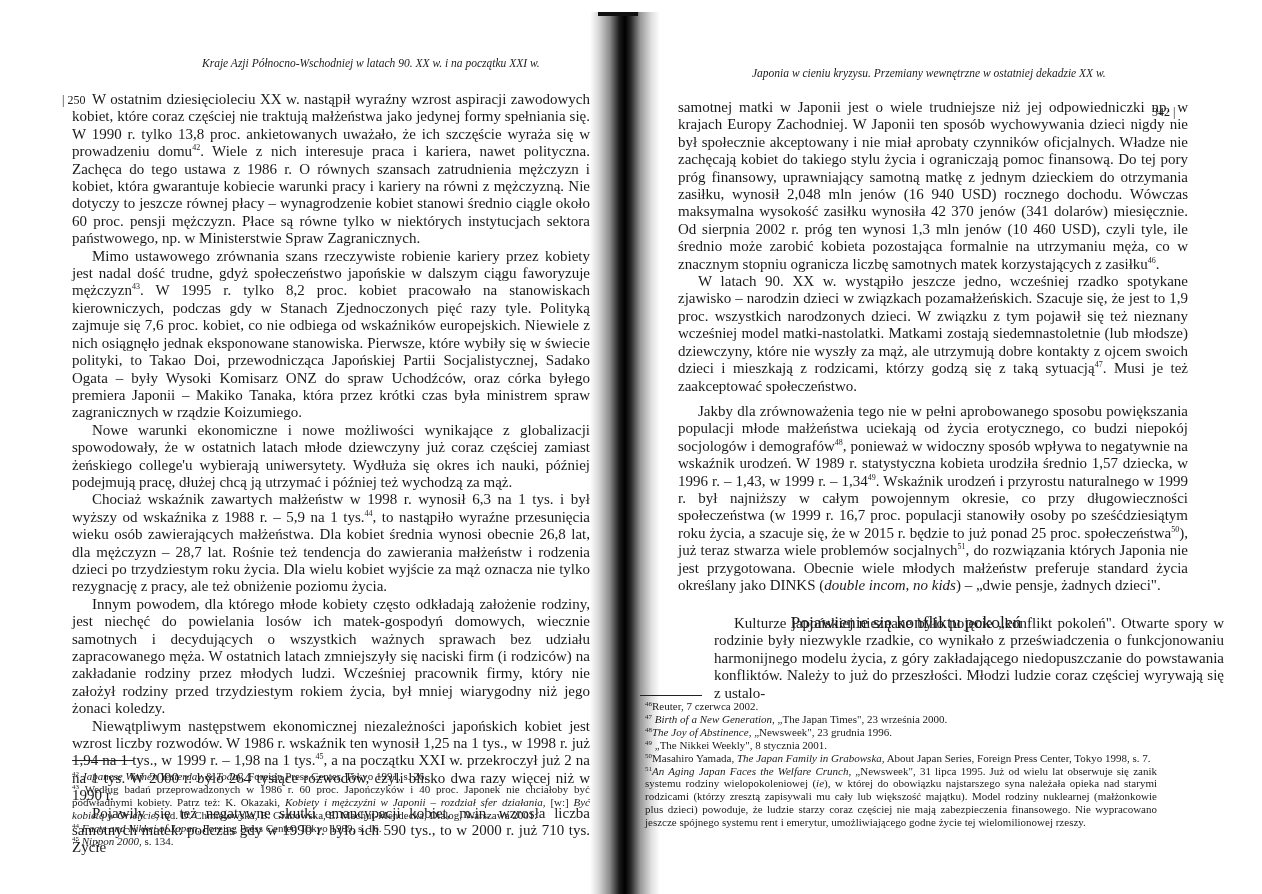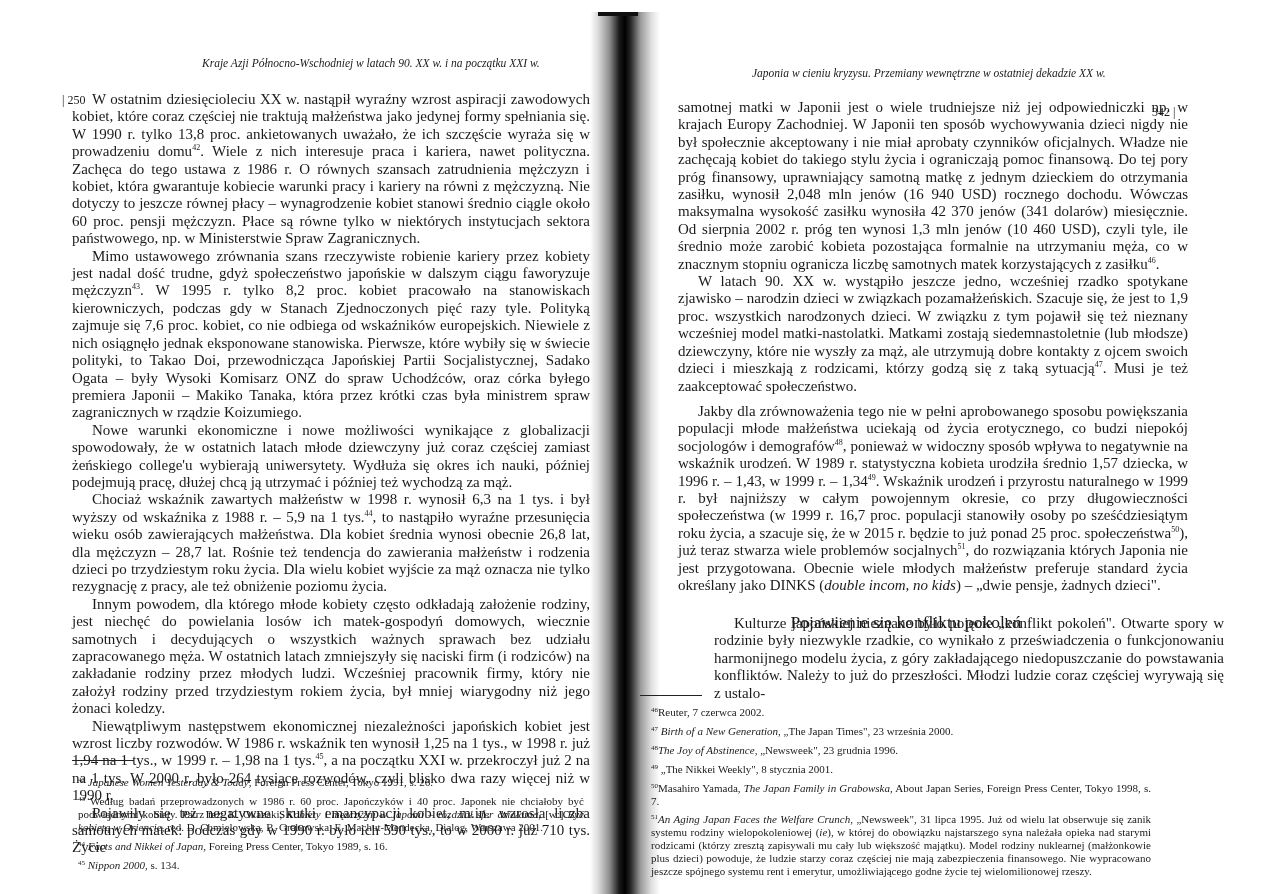--- a/index.html
+++ b/index.html
@@ -28,21 +28,21 @@
   .section-heading { position:absolute; left:0; width:532px; top:612px; text-align:center; font-size:17.5px; }
   .body-text.after-heading { top:615px;margin-left:36px; }
 
   .fn-rule { position:absolute; height:1px; background:#222; width:62px; }
   .page-left .fn-rule { left:72px; top:760px; }
   .page-right .fn-rule { left:0; top:695px; }
 
   .footnotes { position:absolute; font-size:11px; line-height:12.9px; text-align:justify; }
   .page-left .footnotes { left:72px; top:770px; width:518px; }
   .page-right .footnotes { left:5px; top:700px; width:512px; }
-  .footnotes .fn { margin:6px; }
+  .footnotes .fn { margin:0; }
   .footnotes .fn sup { font-size:7px; vertical-align:4px; }
   .it { font-style:italic; }
 
   .gutter {
     position:absolute; left:590px; top:12px; width:70px; height:882px;
     background:
       radial-gradient(ellipse at 50% 50%, rgba(0,0,0,0.0) 0%, rgba(0,0,0,0) 100%),
       linear-gradient(90deg,
         rgba(0,0,0,0) 0%,
         rgba(0,0,0,0.15) 12%,

